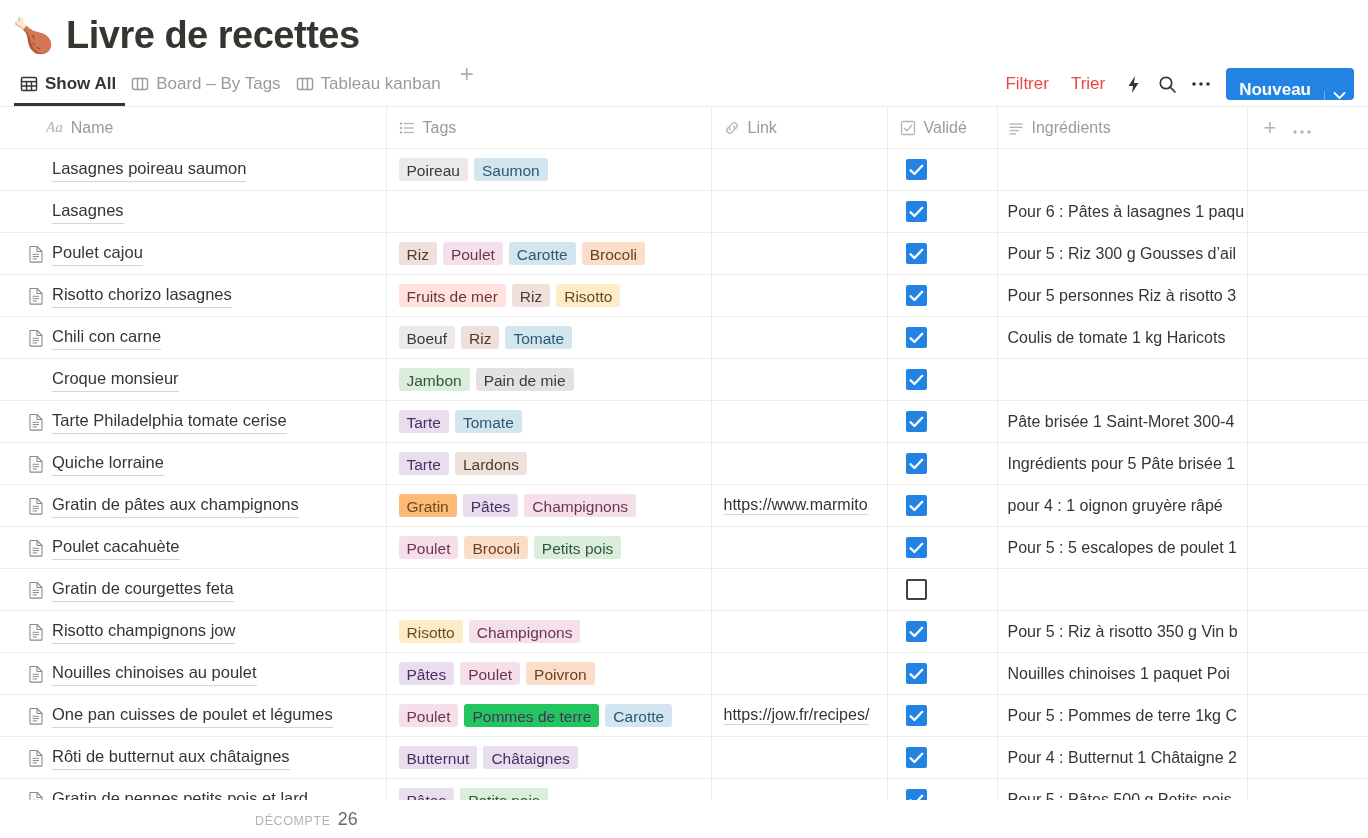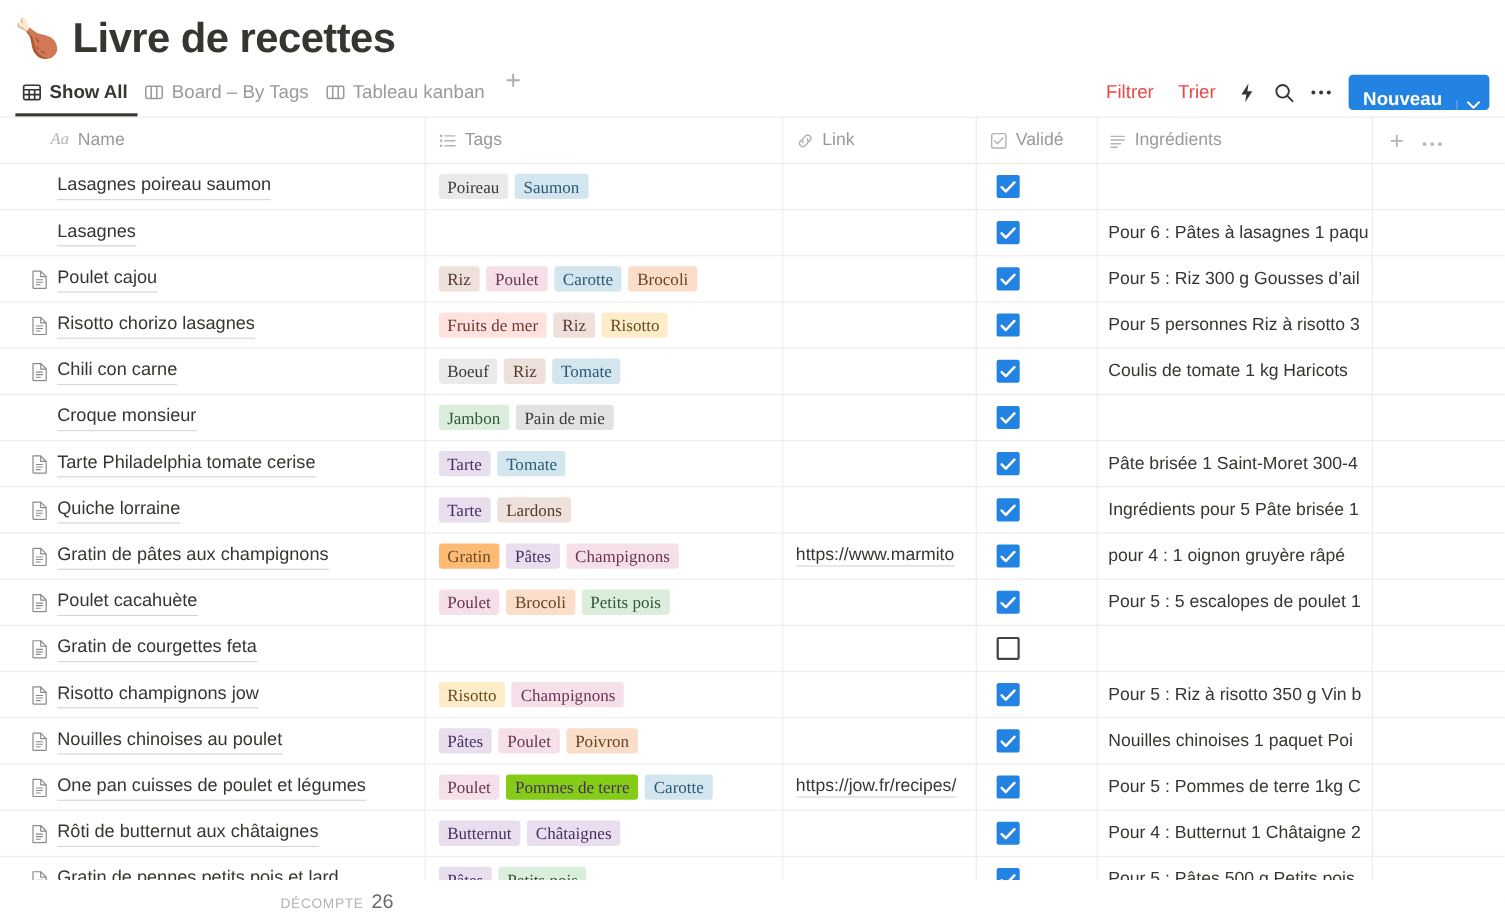--- a/index.html
+++ b/index.html
@@ -131,21 +131,20 @@
     line-height: 1.45;
     white-space: nowrap;
   }
 
   .cell-tags { display:flex; align-items:center; gap: 6px; padding: 0 10px 0 12px; height: 41px; }
   .tag {
     font-size: 15.5px; line-height: 1;
     padding: 5px 8px 2px 8px;
     border-radius: 3px;
     white-space: nowrap;
-    font-family: Liberation Serif, serif;
   }
 
   .cell-link { padding: 0 10px 0 12px; height: 41px; display:flex; align-items:center; }
   .link-text {
     font-size: 16px; color:#37352f;
     border-bottom: 1px solid #d6d5d2;
     white-space: nowrap;
   }
 
   .cell-check { height:41px; display:flex; align-items:center; padding-left: 18px; }
@@ -870,21 +869,21 @@
                     <line x1="4.6" y1="11.6" x2="11" y2="11.6" stroke="#8b8a87" stroke-width="1"></line>
                     <line x1="4.6" y1="13.9" x2="9" y2="13.9" stroke="#8b8a87" stroke-width="1"></line>
                   </svg>
                 </span>
                 <span class="name-text">One pan cuisses de poulet et légumes</span>
               </div>
             </td>
             <td>
               <div class="cell-tags">
                 <span class="tag" style="background:#f5e0e9;color:#6b3552">Poulet</span>
-                <span class="tag" style="background:#84cc16;color:#492f64">Pommes de terre</span>
+                <span class="tag" style="background:#22c55e;color:#492f64">Pommes de terre</span>
                 <span class="tag" style="background:#d3e5ef;color:#2b5a73">Carotte</span>
               </div>
             </td>
             <td>
               <div class="cell-link">
                 <span class="link-text">https://jow.fr/recipes/</span>
               </div>
             </td>
             <td>
               <div class="cell-check">

